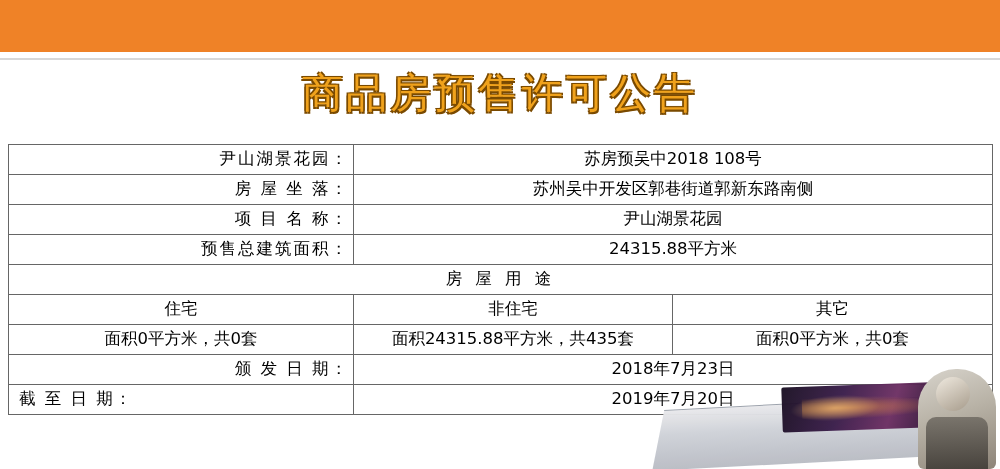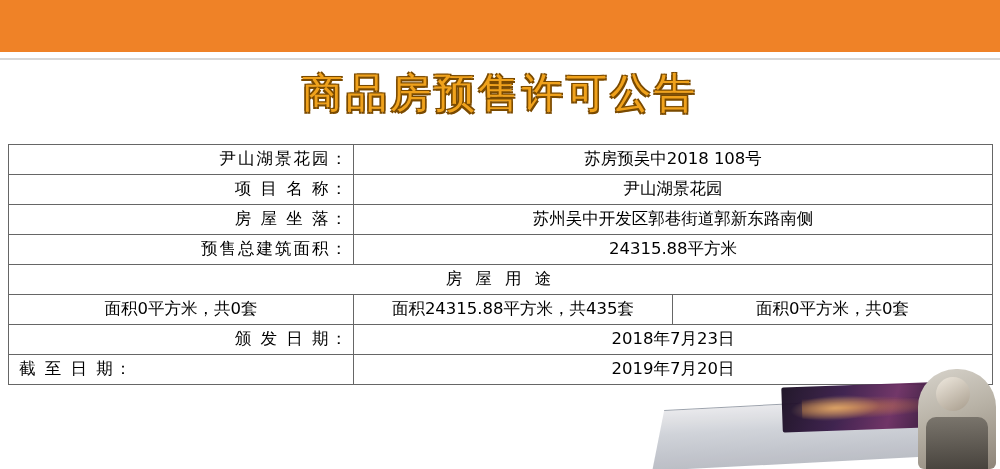--- a/index.html
+++ b/index.html
@@ -199,34 +199,39 @@
         <col style="width:345px">
         <col style="width:319px">
         <col style="width:320px">
       </colgroup>
       <tbody>
         <tr>
           <td class="label">尹山湖景花园：</td>
           <td class="value" colspan="2">苏房预吴中2018 108号</td>
         </tr>
         <tr>
+          <td class="label">房 屋 坐 落：</td>
+          <td class="value" colspan="2">苏州吴中开发区郭巷街道郭新东路南侧</td>
+        </tr>
+        <tr>
           <td class="label">项 目 名 称：</td>
           <td class="value" colspan="2">尹山湖景花园</td>
         </tr>
         <tr>
-          <td class="label">房 屋 坐 落：</td>
-          <td class="value" colspan="2">苏州吴中开发区郭巷街道郭新东路南侧</td>
-        </tr>
-        <tr>
           <td class="label">预售总建筑面积：</td>
           <td class="value" colspan="2">24315.88平方米</td>
         </tr>
 
         <tr>
           <td class="usage-title" colspan="3">房 屋 用 途</td>
+        </tr>
+        <tr>
+          <td class="center">住宅</td>
+          <td class="center">非住宅</td>
+          <td class="center">其它</td>
         </tr>
         <tr>
           <td class="center">面积0平方米，共0套</td>
           <td class="center">面积24315.88平方米，共435套</td>
           <td class="center">面积0平方米，共0套</td>
         </tr>
 
         <tr>
           <td class="label">颁 发 日 期：</td>
           <td class="value" colspan="2">2018年7月23日</td>

